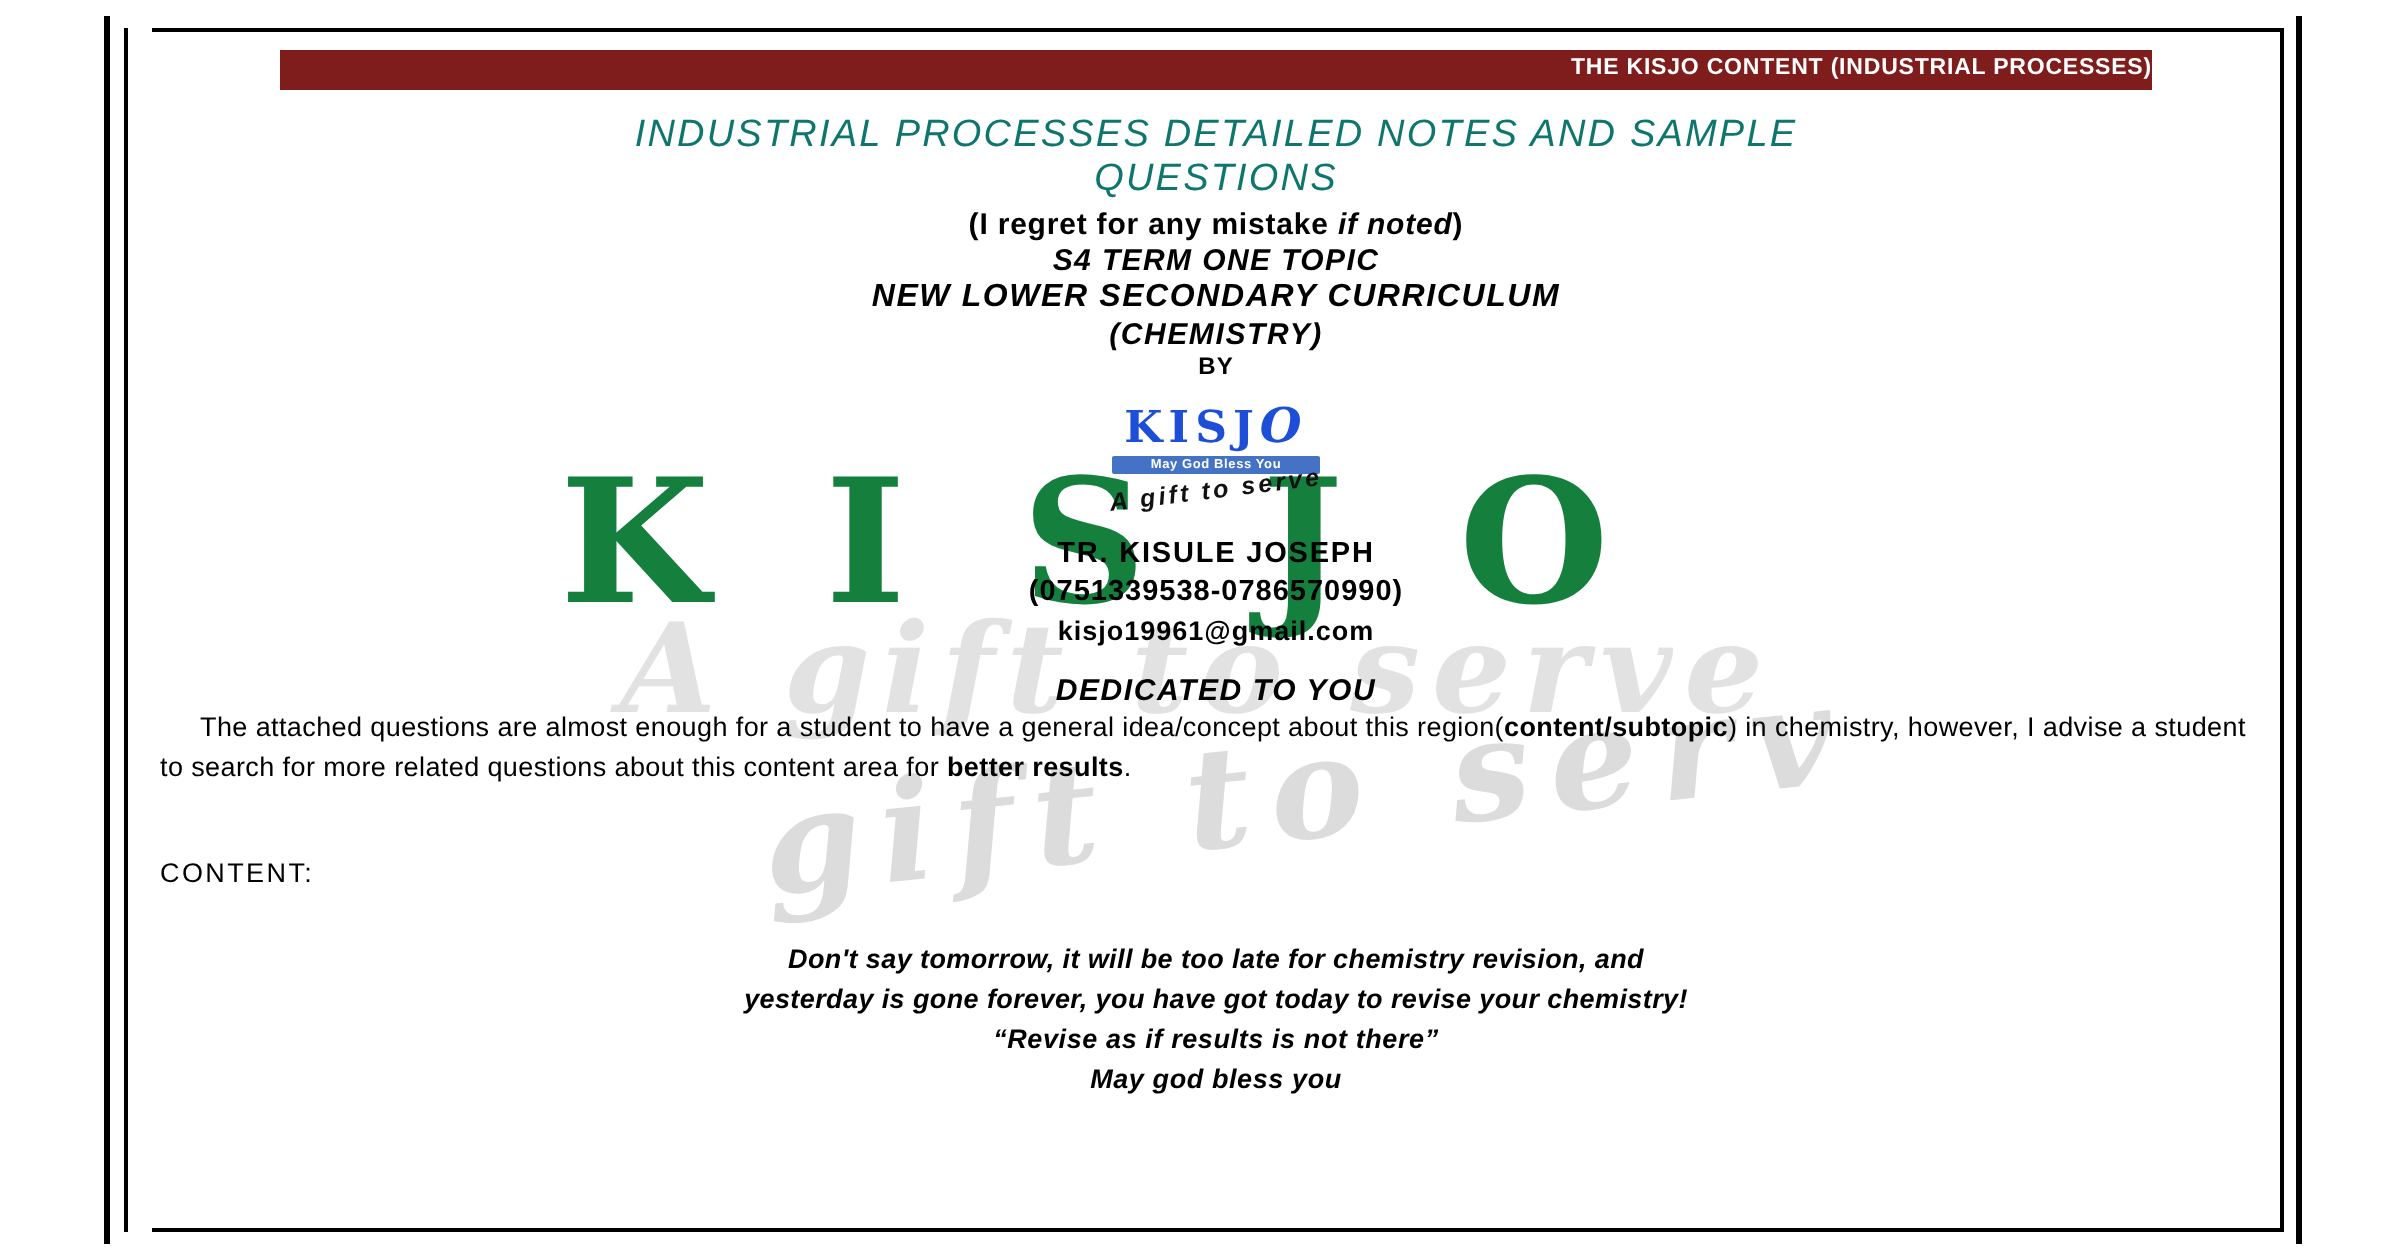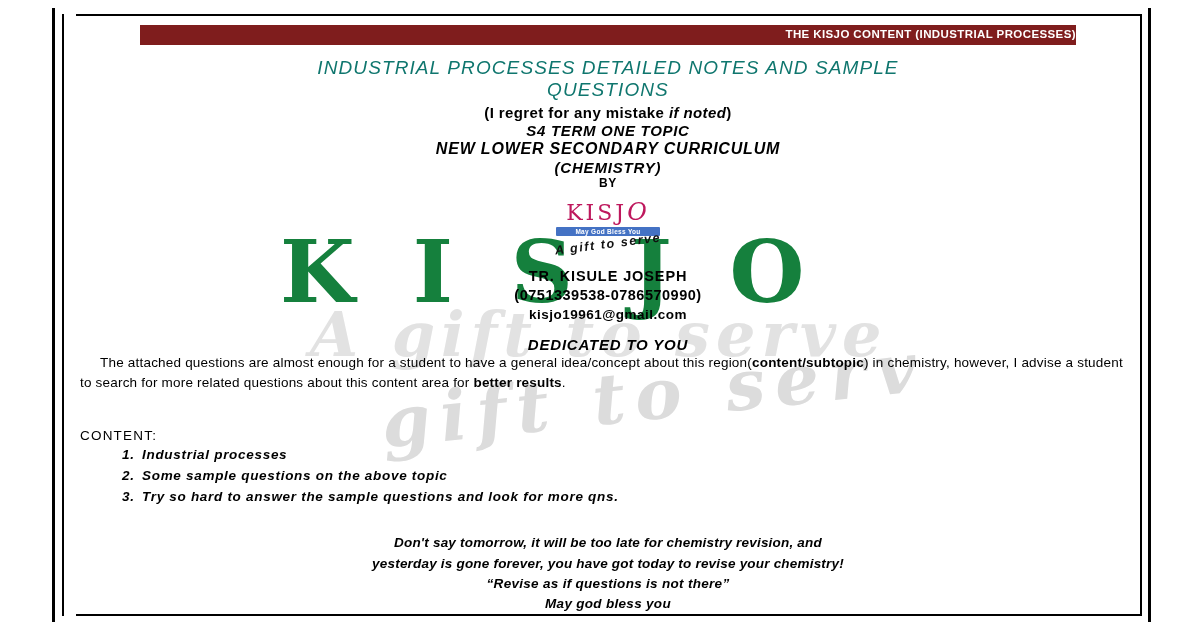--- a/index.html
+++ b/index.html
@@ -151,23 +151,23 @@
   
   .logo {
     width: 150px;
     margin: 8px auto 0 auto;
     text-align: center;
     position: relative;
   }
   .logo-word {
     font-family: "DejaVu Serif", serif;
     font-size: 22px;
-    font-weight: normal;
+    font-weight: bold;
     letter-spacing: 3px;
-    color: #be185d;
+    color: #1d4ed8;
   }
   .logo-word .o {
     font-style: italic;
     font-size: 24px;
   }
   .logo-ribbon {
     margin: 1px auto 0 auto;
     width: 104px;
     background: #4472C4;
     color: #ffffff;
@@ -296,28 +296,23 @@
         <div class="author-name">TR. KISULE JOSEPH</div>
         <div>(0751339538-0786570990)</div>
         <div class="author-mail">kisjo19961@gmail.com</div>
       </div>
 
       <div class="dedicated">DEDICATED TO YOU</div>
 
       <div class="para"><span class="indent"></span><span>The attached questions are almost enough for a student to have a general idea/concept about this region(</span><b>content/subtopic</b><span>) in chemistry, however, I advise a student to search for more related questions about this content area for </span><b>better results</b><span>.</span></div>
 
       <div class="content-head">CONTENT:</div>
-      <ul class="content-list">
-        <li><span class="num">1.</span><span>Industrial processes</span></li>
-        <li><span class="num">2.</span><span>Some sample questions on the above topic</span></li>
-        <li><span class="num">3.</span><span>Try so hard to answer the sample questions and look for more qns.</span></li>
-      </ul>
 
       <div class="closing">
         <div>Don't say tomorrow, it will be too late for chemistry revision, and</div>
         <div>yesterday is gone forever, you have got today to revise your chemistry!</div>
-        <div class="l3">“Revise as if questions is not there”</div>
+        <div class="l3">“Revise as if results is not there”</div>
         <div class="l4">May god bless you</div>
       </div>
 
     </div>
   </div>
 </div>
 
 </body></html>

